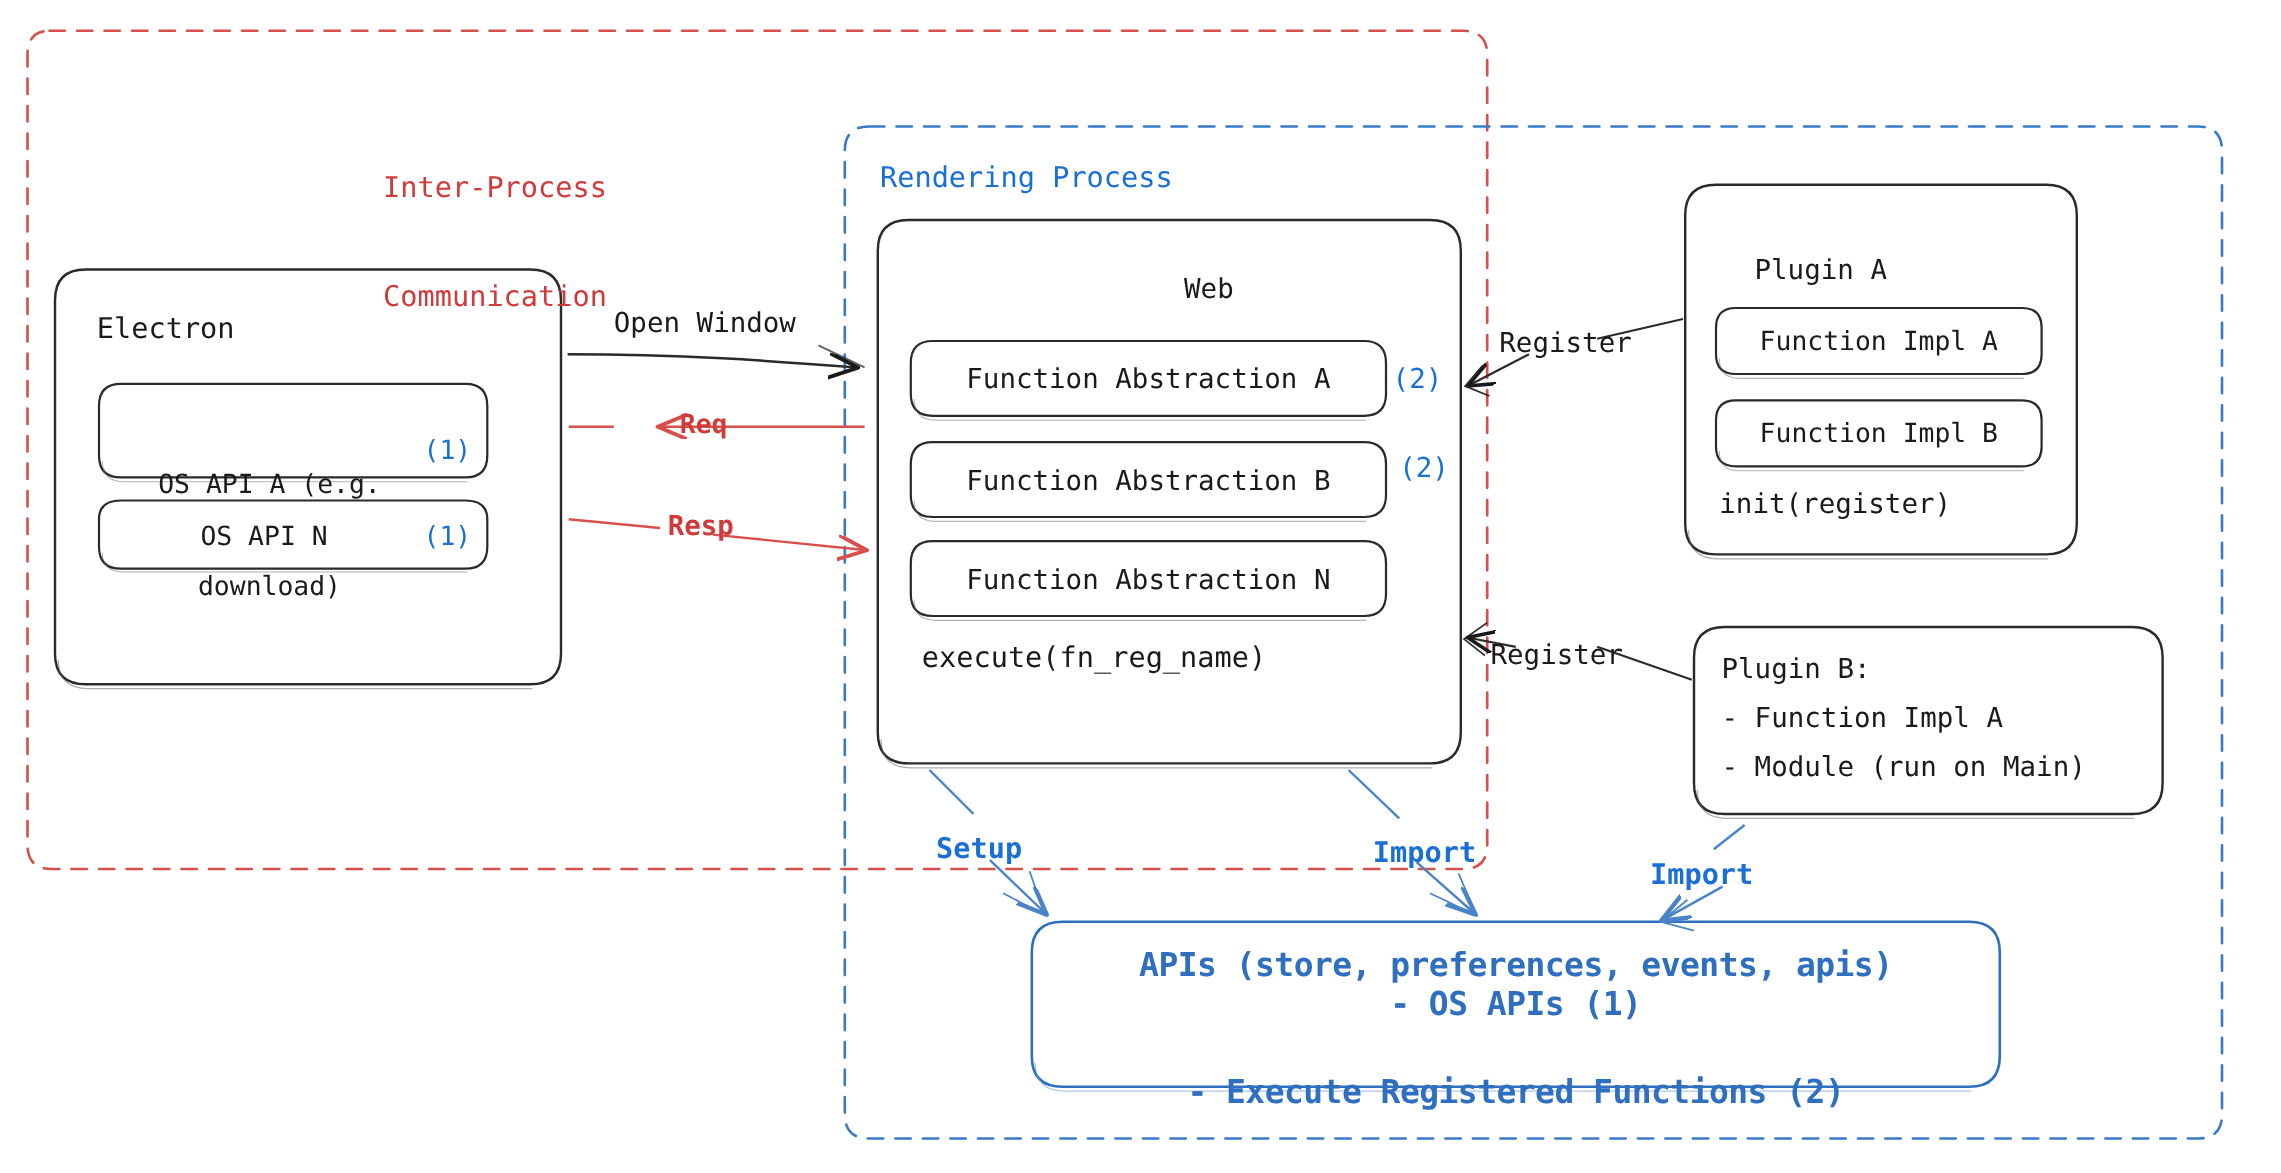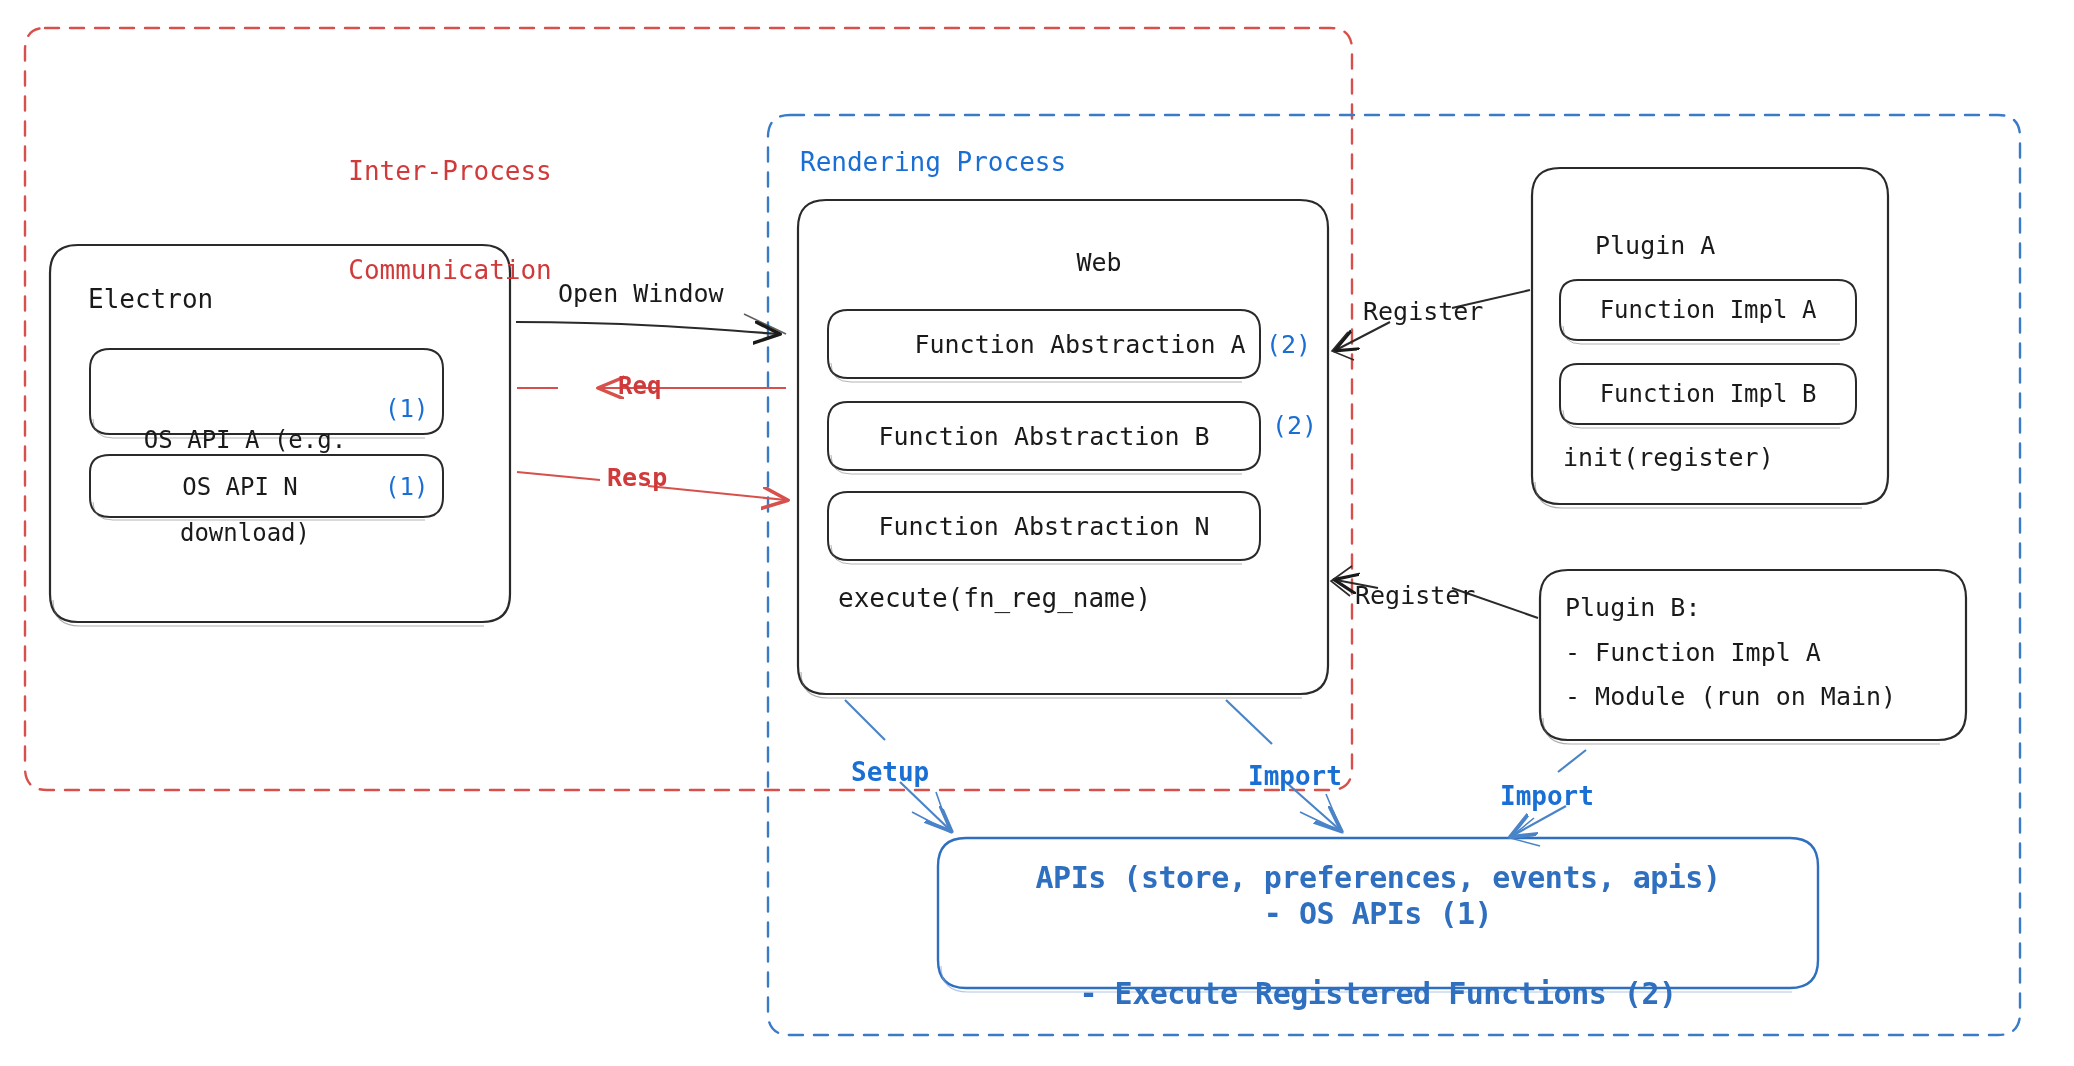--- a/index.html
+++ b/index.html
@@ -204,21 +204,21 @@
 
   <div class="txt black" style="left:558px; top:278px; font-size:25px;">Open Window</div>
 
   <div class="txt red" style="left:618px; top:371px; font-size:24px; font-weight:bold;">Req</div>
 
   <div class="txt red" style="left:607px; top:462px; font-size:25px; font-weight:bold;">Resp</div>
 
   <div class="txt black center" style="left:798px; top:247px; width:530px; font-size:25px;margin-left:36px;">Web</div>
 
   <div class="node" style="left:828px; top:310px; width:432px; height:68px;">
-    <div class="txt center" style="left:0px; top:19px; width:432px; font-size:25px;padding-left:36px;">Function Abstraction A</div>
+    <div class="txt center" style="left:0px; top:19px; width:432px; font-size:25px;">Function Abstraction A</div>
   </div>
   <div class="txt blue" style="left:1266px; top:329px; font-size:25px;">(2)</div>
 
   <div class="node" style="left:828px; top:402px; width:432px; height:68px;">
     <div class="txt center" style="left:0px; top:19px; width:432px; font-size:25px;">Function Abstraction B</div>
   </div>
   <div class="txt blue" style="left:1272px; top:410px; font-size:25px;">(2)</div>
 
   <div class="node" style="left:828px; top:492px; width:432px; height:68px;">
     <div class="txt center" style="left:0px; top:19px; width:432px; font-size:25px;">Function Abstraction N</div>

